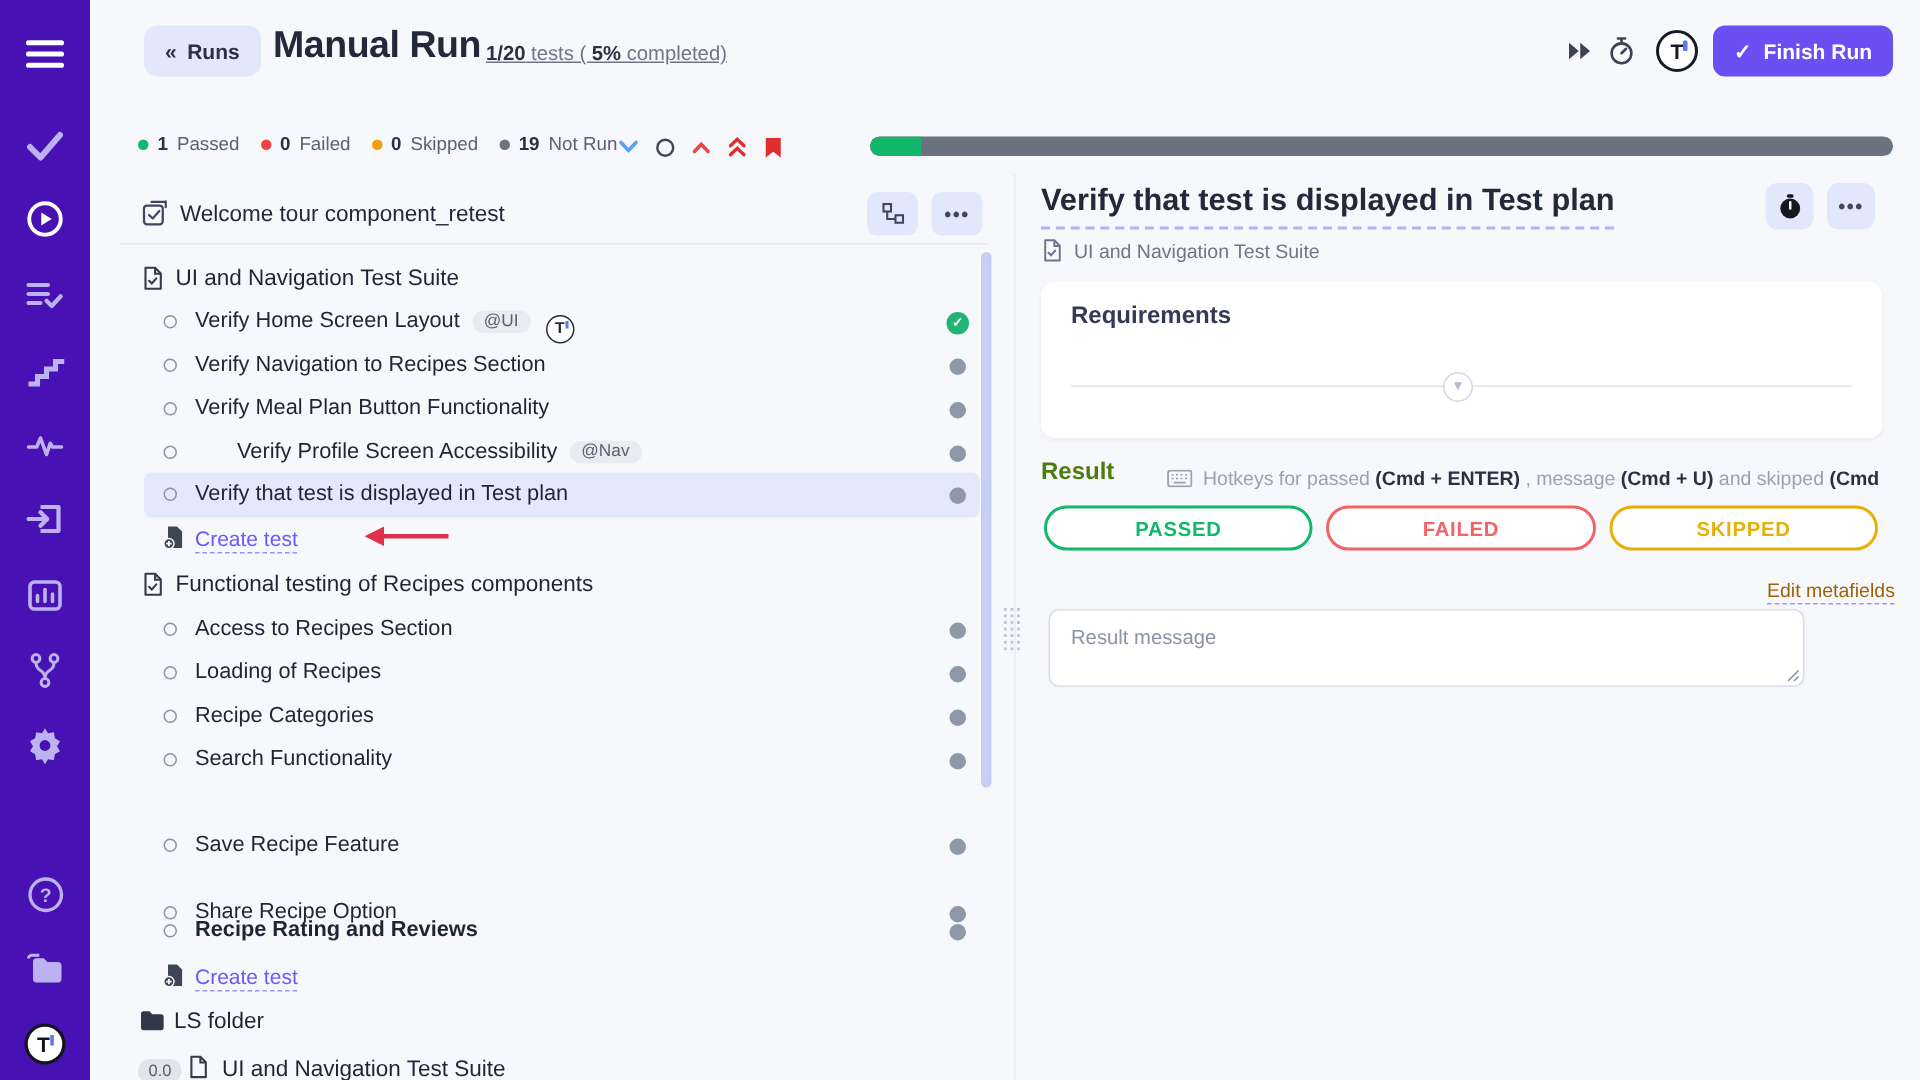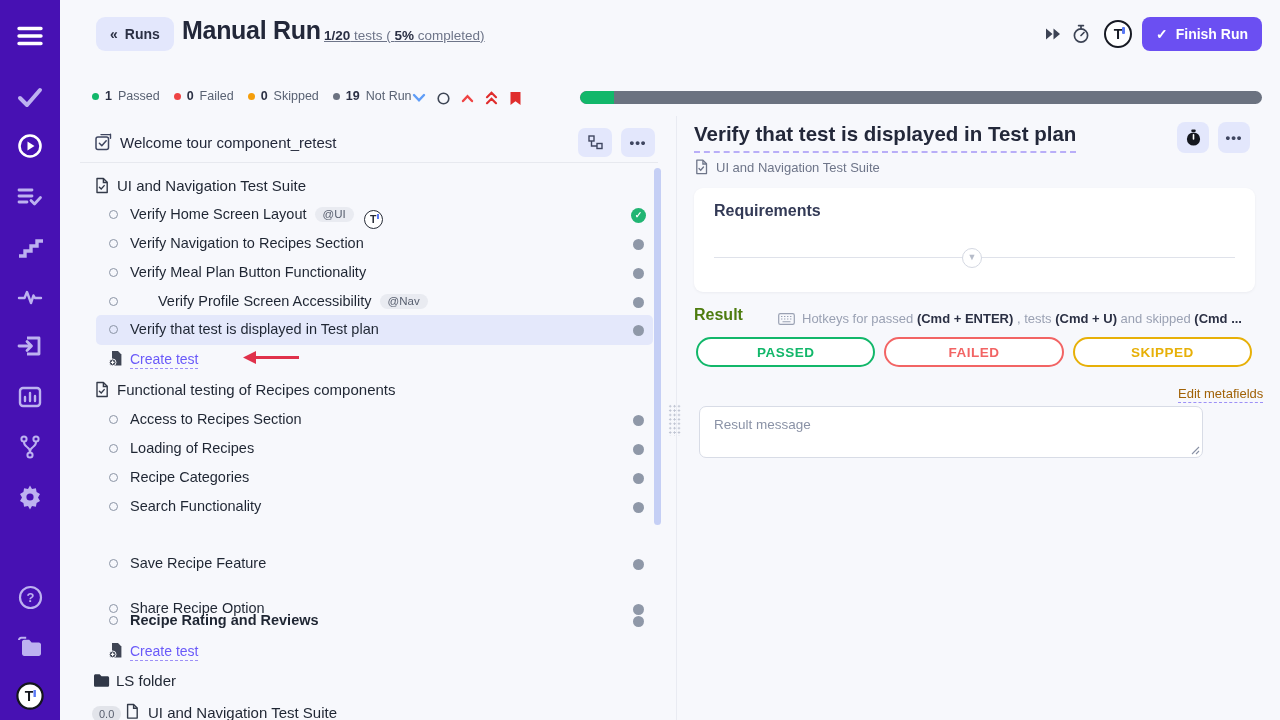--- a/index.html
+++ b/index.html
@@ -405,21 +405,21 @@
   <div class="divline"></div>
   <div class="divchev">▼</div>
 </div>
 
 <div class="abs result-label">Result</div>
 <div class="abs hotkeys" id="hotkeys">
   <svg width="17" height="12" viewBox="0 0 17 12" style="flex:none">
     <rect x="0.7" y="0.7" width="15.6" height="10.6" rx="1.6" fill="none" stroke="#9aa1b3" stroke-width="1.2"></rect>
     <path d="M3 3.5h1.4 M6 3.5h1.4 M9 3.5h1.4 M12 3.5h1.4 M3 6h1.4 M6 6h1.4 M9 6h1.4 M12 6h1.4 M4.5 8.7h8" stroke="#9aa1b3" stroke-width="1.1"></path>
   </svg>
-  <span id="hotkeys-text"><span>Hotkeys for passed </span><b>(Cmd + ENTER)</b><span> , tests </span><b>(Cmd + U)</b><span> and skipped </span><b>(Cmd ...</b></span>
+  <span id="hotkeys-text"><span>Hotkeys for passed </span><b>(Cmd + ENTER)</b><span> , message </span><b>(Cmd + U)</b><span> and skipped </span><b>(Cmd ...</b></span>
 </div>
 <div class="abs res-buttons" id="res-buttons">
     <button class="res-btn" style="border-color: rgb(18, 183, 106); color: rgb(18, 183, 106);">PASSED</button>
     <button class="res-btn" style="border-color: rgb(242, 100, 100); color: rgb(242, 100, 100);">FAILED</button>
     <button class="res-btn" style="border-color: rgb(231, 176, 8); color: rgb(231, 176, 8);">SKIPPED</button>
   </div>
 
 <div class="abs edit-link">Edit metafields</div>
 <div class="abs msg-wrap">
   <textarea placeholder="Result message" style=""></textarea>

